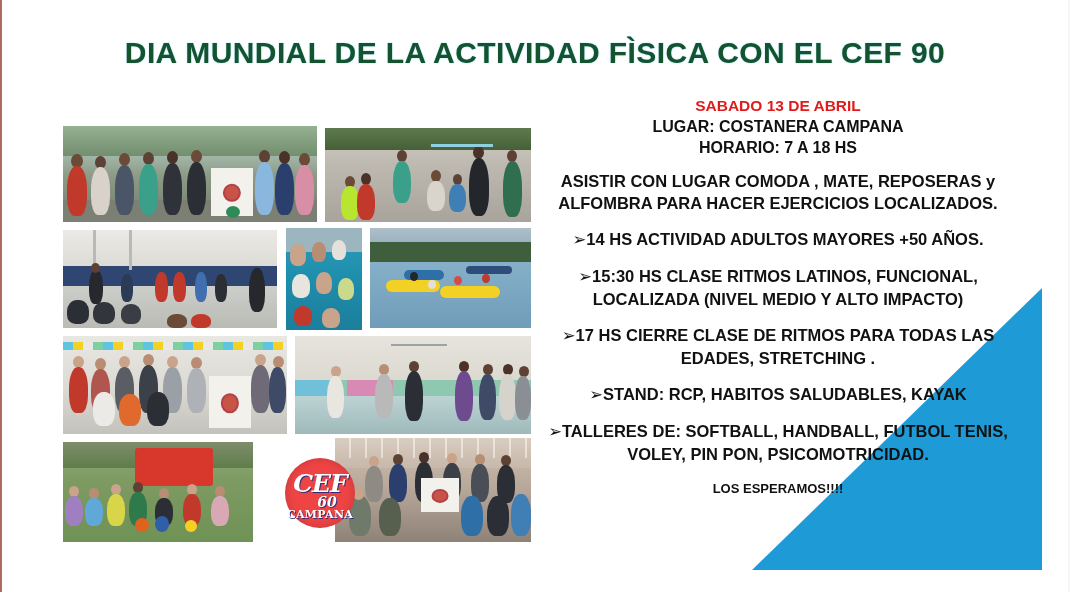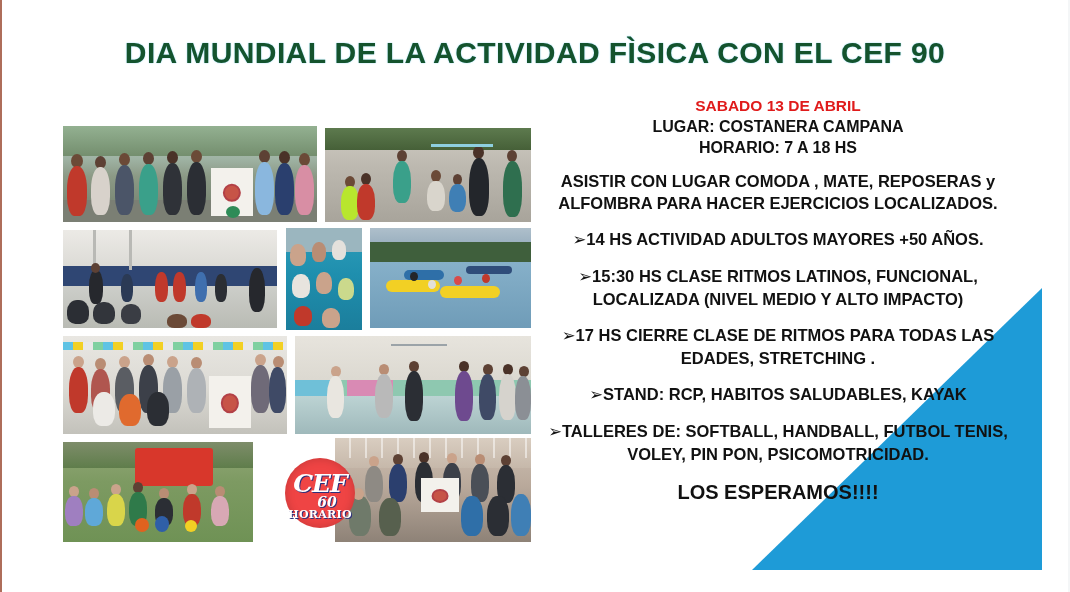--- a/index.html
+++ b/index.html
@@ -50,21 +50,21 @@
 
   
   .txtcol{position:absolute;left:546px;top:96px;width:464px;text-align:center;
           color:#111;z-index:5;}
   .t-red{color:#e01b1b;font-weight:bold;font-size:15.5px;line-height:20px;}
   .t-blk{font-weight:bold;font-size:16px;line-height:21px;color:#111;}
   .para{margin-top:13px;font-weight:bold;font-size:16.5px;line-height:22px;color:#111;}
   .para.tight{margin-top:12px;}
   .bullet{margin-top:14px;font-weight:bold;font-size:16.5px;line-height:22px;color:#111;}
   .bullet .ar{font-family:"DejaVu Sans",sans-serif;}
-  .last{margin-top:16px;font-weight:bold;font-size:20px;color:#111;}
+  .last{margin-top:16px;font-weight:bold;font-size:13px;color:#111;}
 </style>
 </head>
 <body>
 
 <div class="slide">
 
   <div class="edge-left"></div>
   <div class="edge-right"></div>
 
   <div class="corner-tri">
@@ -266,21 +266,21 @@
       <div class="blob" style="left:126px;top:58px;width:22px;height:40px;background:#2f6fa8;"></div>
       <div class="blob" style="left:152px;top:58px;width:22px;height:40px;background:#2b2e34;"></div>
       <div class="blob" style="left:176px;top:56px;width:20px;height:42px;background:#3f7fb5;"></div>
     </div>
 
   </div>
 
   <div class="logo">
     <div class="cef">CEF</div>
     <div class="n90">60</div>
-    <div class="cam">HORARIO</div>
+    <div class="cam">CAMPANA</div>
   </div>
 
   <div class="txtcol">
 
     <div class="t-red">SABADO 13 DE ABRIL</div>
     <div class="t-blk">LUGAR: COSTANERA CAMPANA</div>
     <div class="t-blk">HORARIO: 7 A 18 HS</div>
 
     <div class="para tight">ASISTIR CON LUGAR COMODA , MATE, REPOSERAS y ALFOMBRA PARA HACER EJERCICIOS LOCALIZADOS.</div>
 

